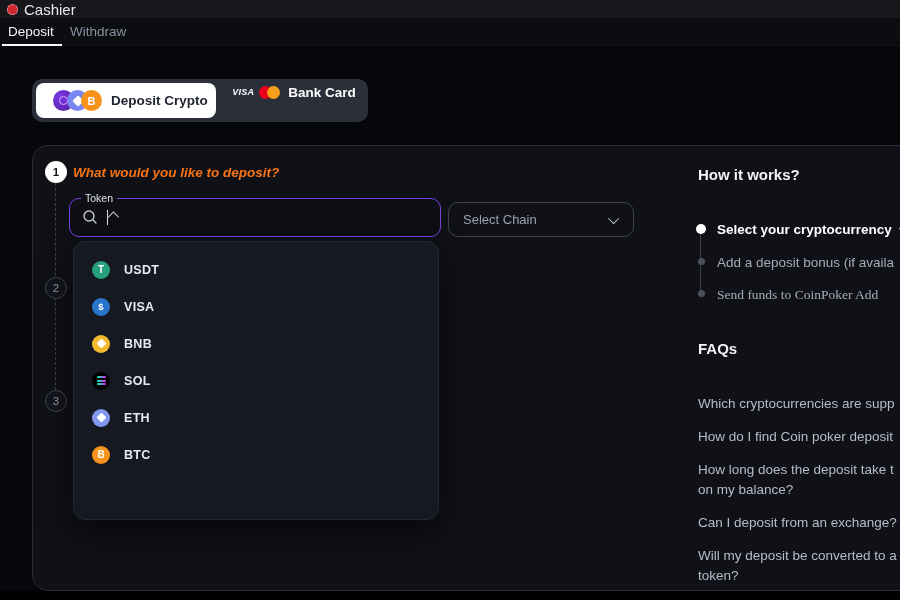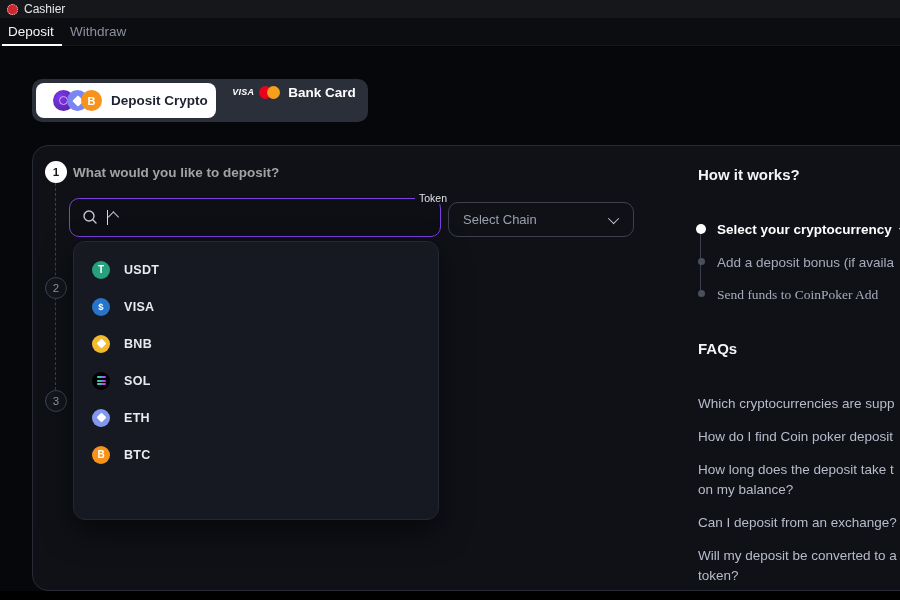--- a/index.html
+++ b/index.html
@@ -9,21 +9,21 @@
     background:#06070a;
     font-family:"Liberation Sans", sans-serif;
     -webkit-font-smoothing:antialiased;
   }
 
   
   .titlebar { position:absolute; left:0; top:0; width:900px; height:18px;
     background:#16171b; display:flex; align-items:center; padding-left:7px; }
   .cp-logo { width:11px; height:11px; border-radius:50%; background:#cf2730;
     border:1.5px dotted #f2d9d9; }
-  .app-name { color:#e6e7ea; font-size:12px; margin-left:6px; }
+  .app-name { color:#e6e7ea; font-size:15px; margin-left:6px; }
 
   
   .tabbar { position:absolute; left:0; top:18px; width:900px; height:28px;
     background:#0c0d10; border-bottom:1px solid #15171c; }
   .tab { position:absolute; top:0; height:28px; line-height:28px; font-size:13.5px; cursor:pointer; }
   .tab-deposit { left:8px; color:#f2f3f6; font-weight:500; }
   .tab-withdraw { left:70px; color:#8b90a0; }
   .tab-underline { position:absolute; left:2px; top:44px; width:60px; height:2px; background:#ffffff; }
 
   
@@ -54,25 +54,25 @@
     background:#0f1117; border:1px solid #272b35; border-radius:16px; }
 
   .dash-rail { position:absolute; left:22px; top:37px; height:207px; width:0;
     border-left:1px dashed #3c4049; }
   .step-circle { position:absolute; width:22px; height:22px; border-radius:50%;
     display:flex; align-items:center; justify-content:center; font-size:11.5px; }
   .step-1 { left:12px; top:15px; background:#ffffff; color:#14161c; font-weight:bold; }
   .step-2 { left:12px; top:131px; background:#14161d; border:1px solid #3f4450; color:#959aa8; }
   .step-3 { left:12px; top:244px; background:#14161d; border:1px solid #3f4450; color:#959aa8; }
 
-  .q-title { position:absolute; left:40px; top:19px; font-size:13.5px; font-weight:bold; color:#a3a3a3; }
+  .q-title { position:absolute; left:40px; top:19px; font-size:13.5px; font-weight:bold; color:#f97316;font-style:italic; }
 
   .token-fieldset { position:absolute; left:36px; top:46px; width:372px; height:45px;
     border:1.5px solid #7b3fe4; border-radius:10px; background:#0d0f15; }
-  .token-fieldset legend { margin-left:11px; padding:0 4px; font-size:10.5px; color:#dfe1e8;text-align:right; }
+  .token-fieldset legend { margin-left:11px; padding:0 4px; font-size:10.5px; color:#dfe1e8; }
   .search-row { display:flex; align-items:center; height:26px; padding:0 12px; }
   .search-icon { flex:none; display:flex; }
   .caret { width:1px; height:15px; background:#d7dae2; margin-left:9px; flex:none; }
   .search-input { flex:1; background:transparent; border:none; outline:none;
     color:#e8eaef; font-size:13px; font-family:"Liberation Sans",sans-serif; padding-left:1px; }
   .search-input::placeholder { color:#c3c6d0; opacity:1; }
   .chev { width:8px; height:8px; border-left:1.5px solid #c3c6d0; border-bottom:1.5px solid #c3c6d0; flex:none; }
   .chev-up { transform:rotate(135deg) translate(-1px,-1px); }
   .chev-down { transform:rotate(-45deg) translateY(-2px); }
 

